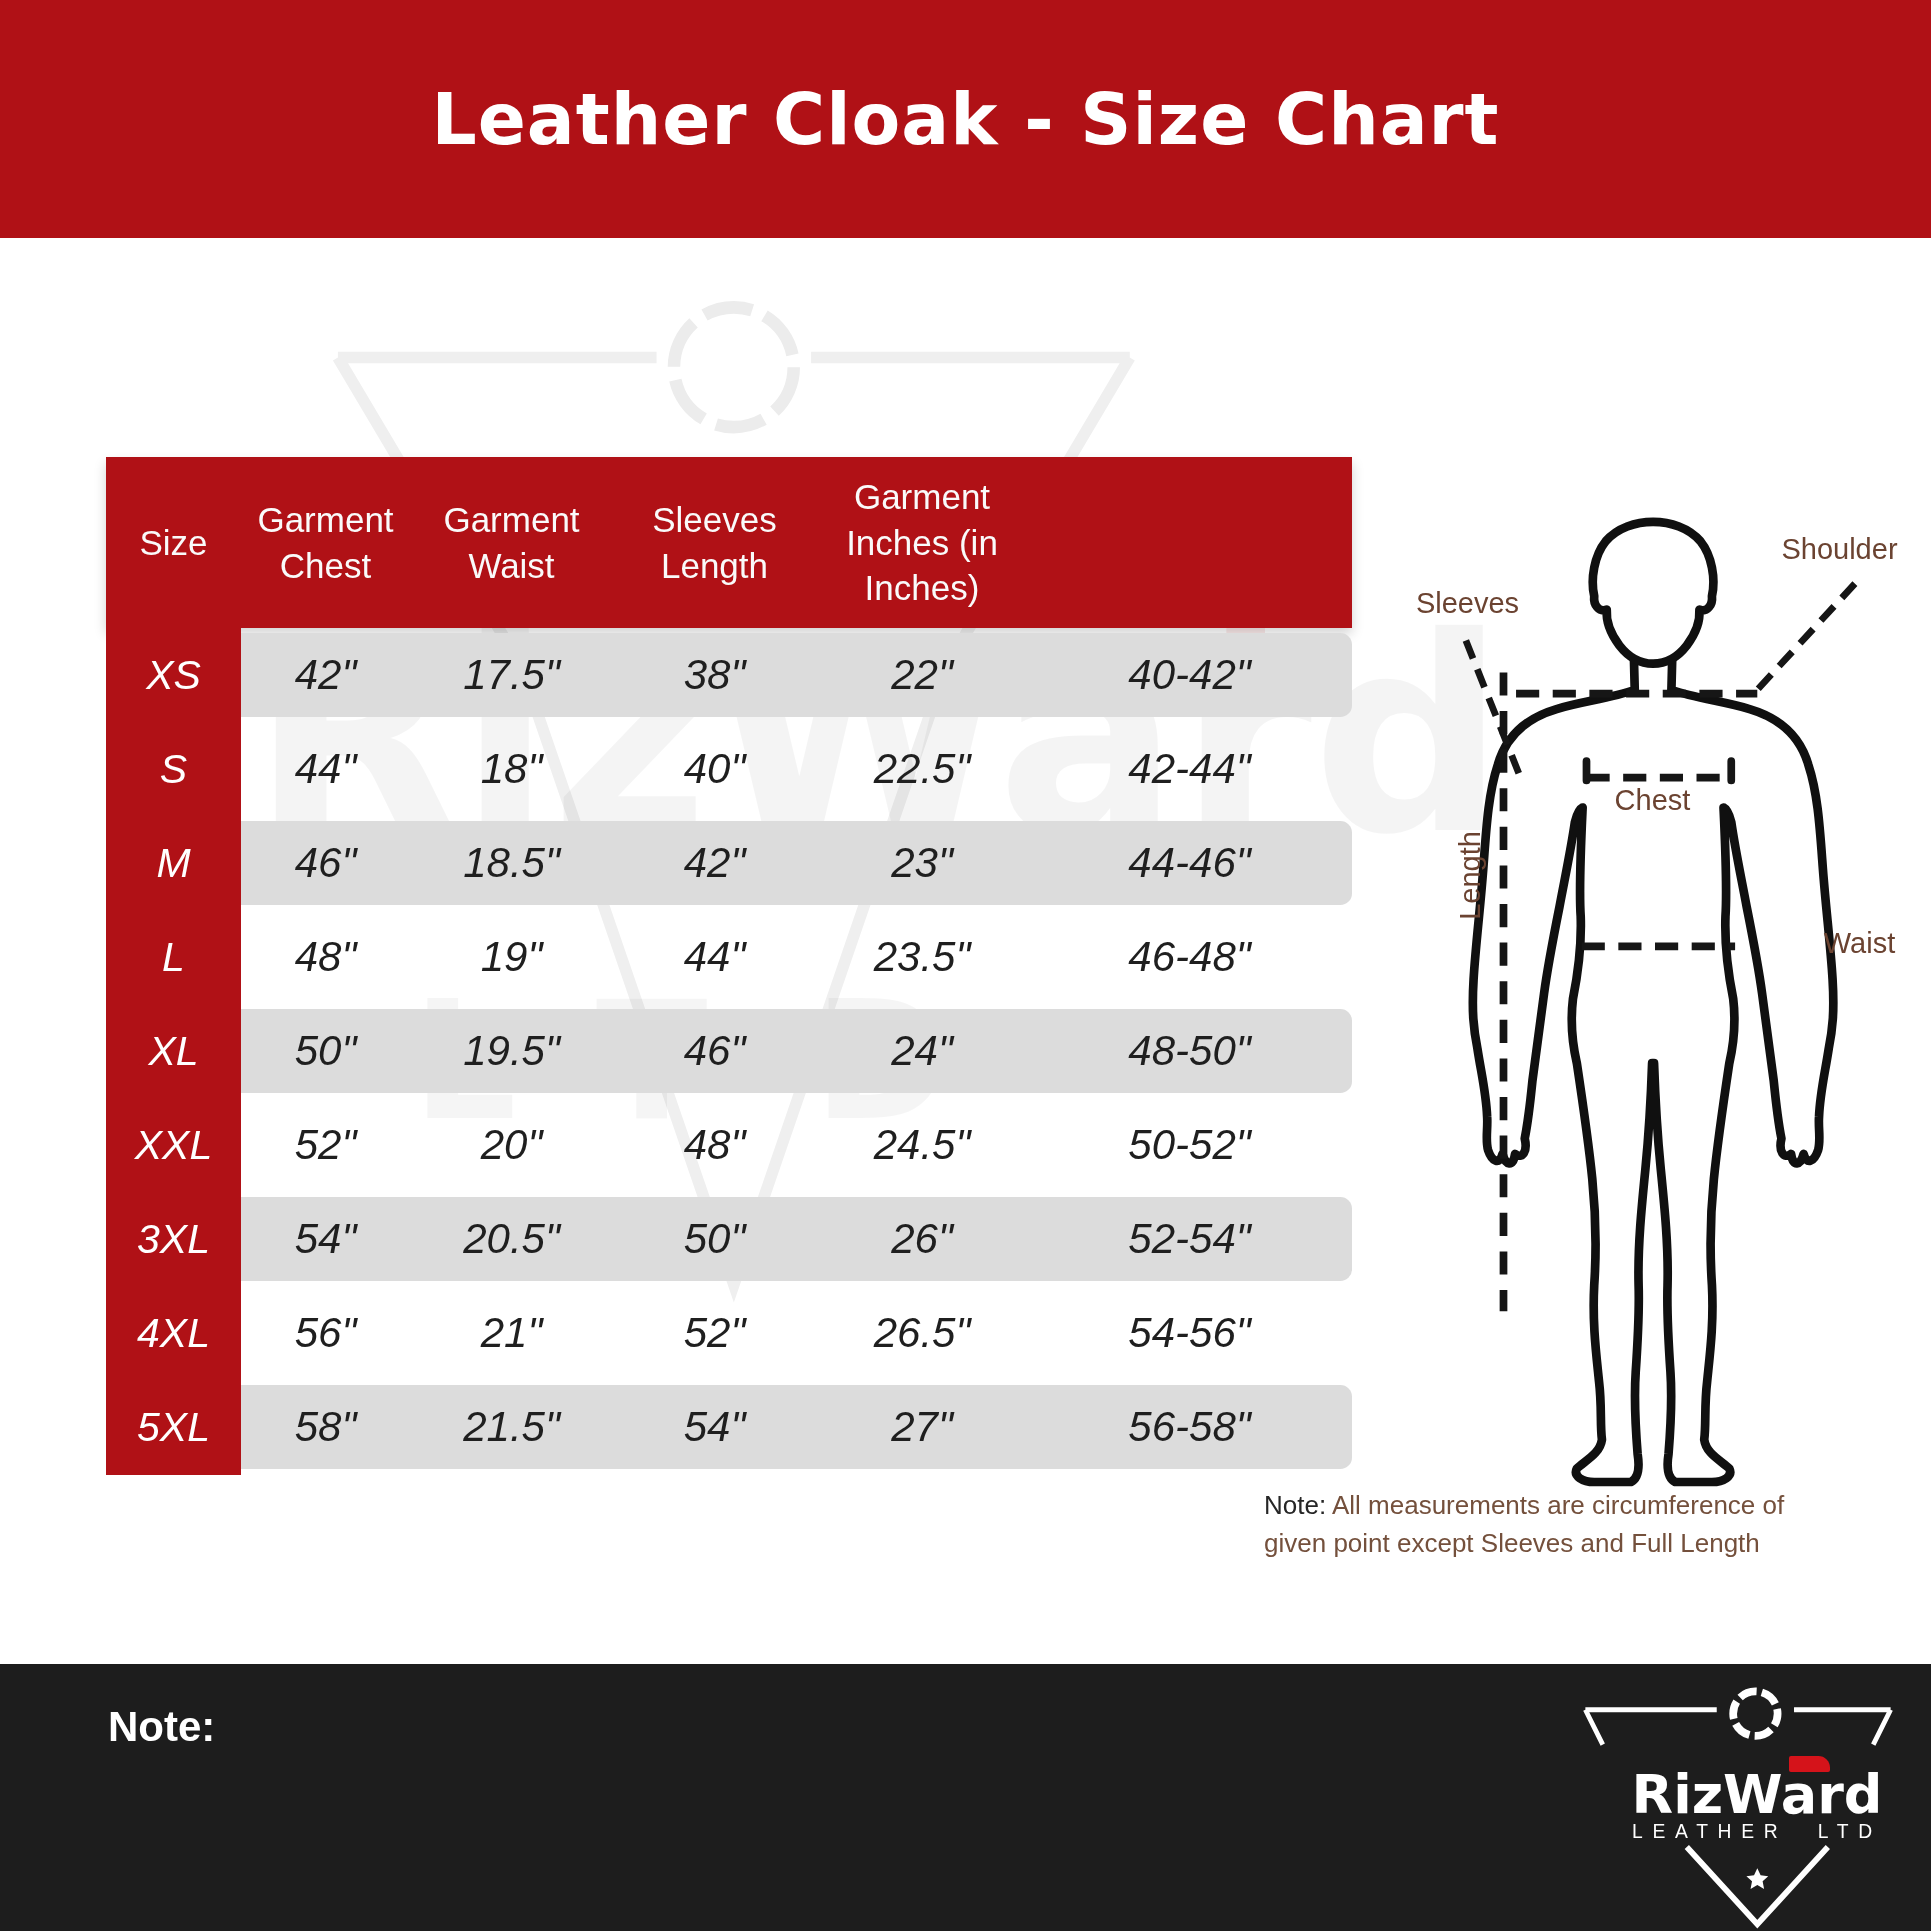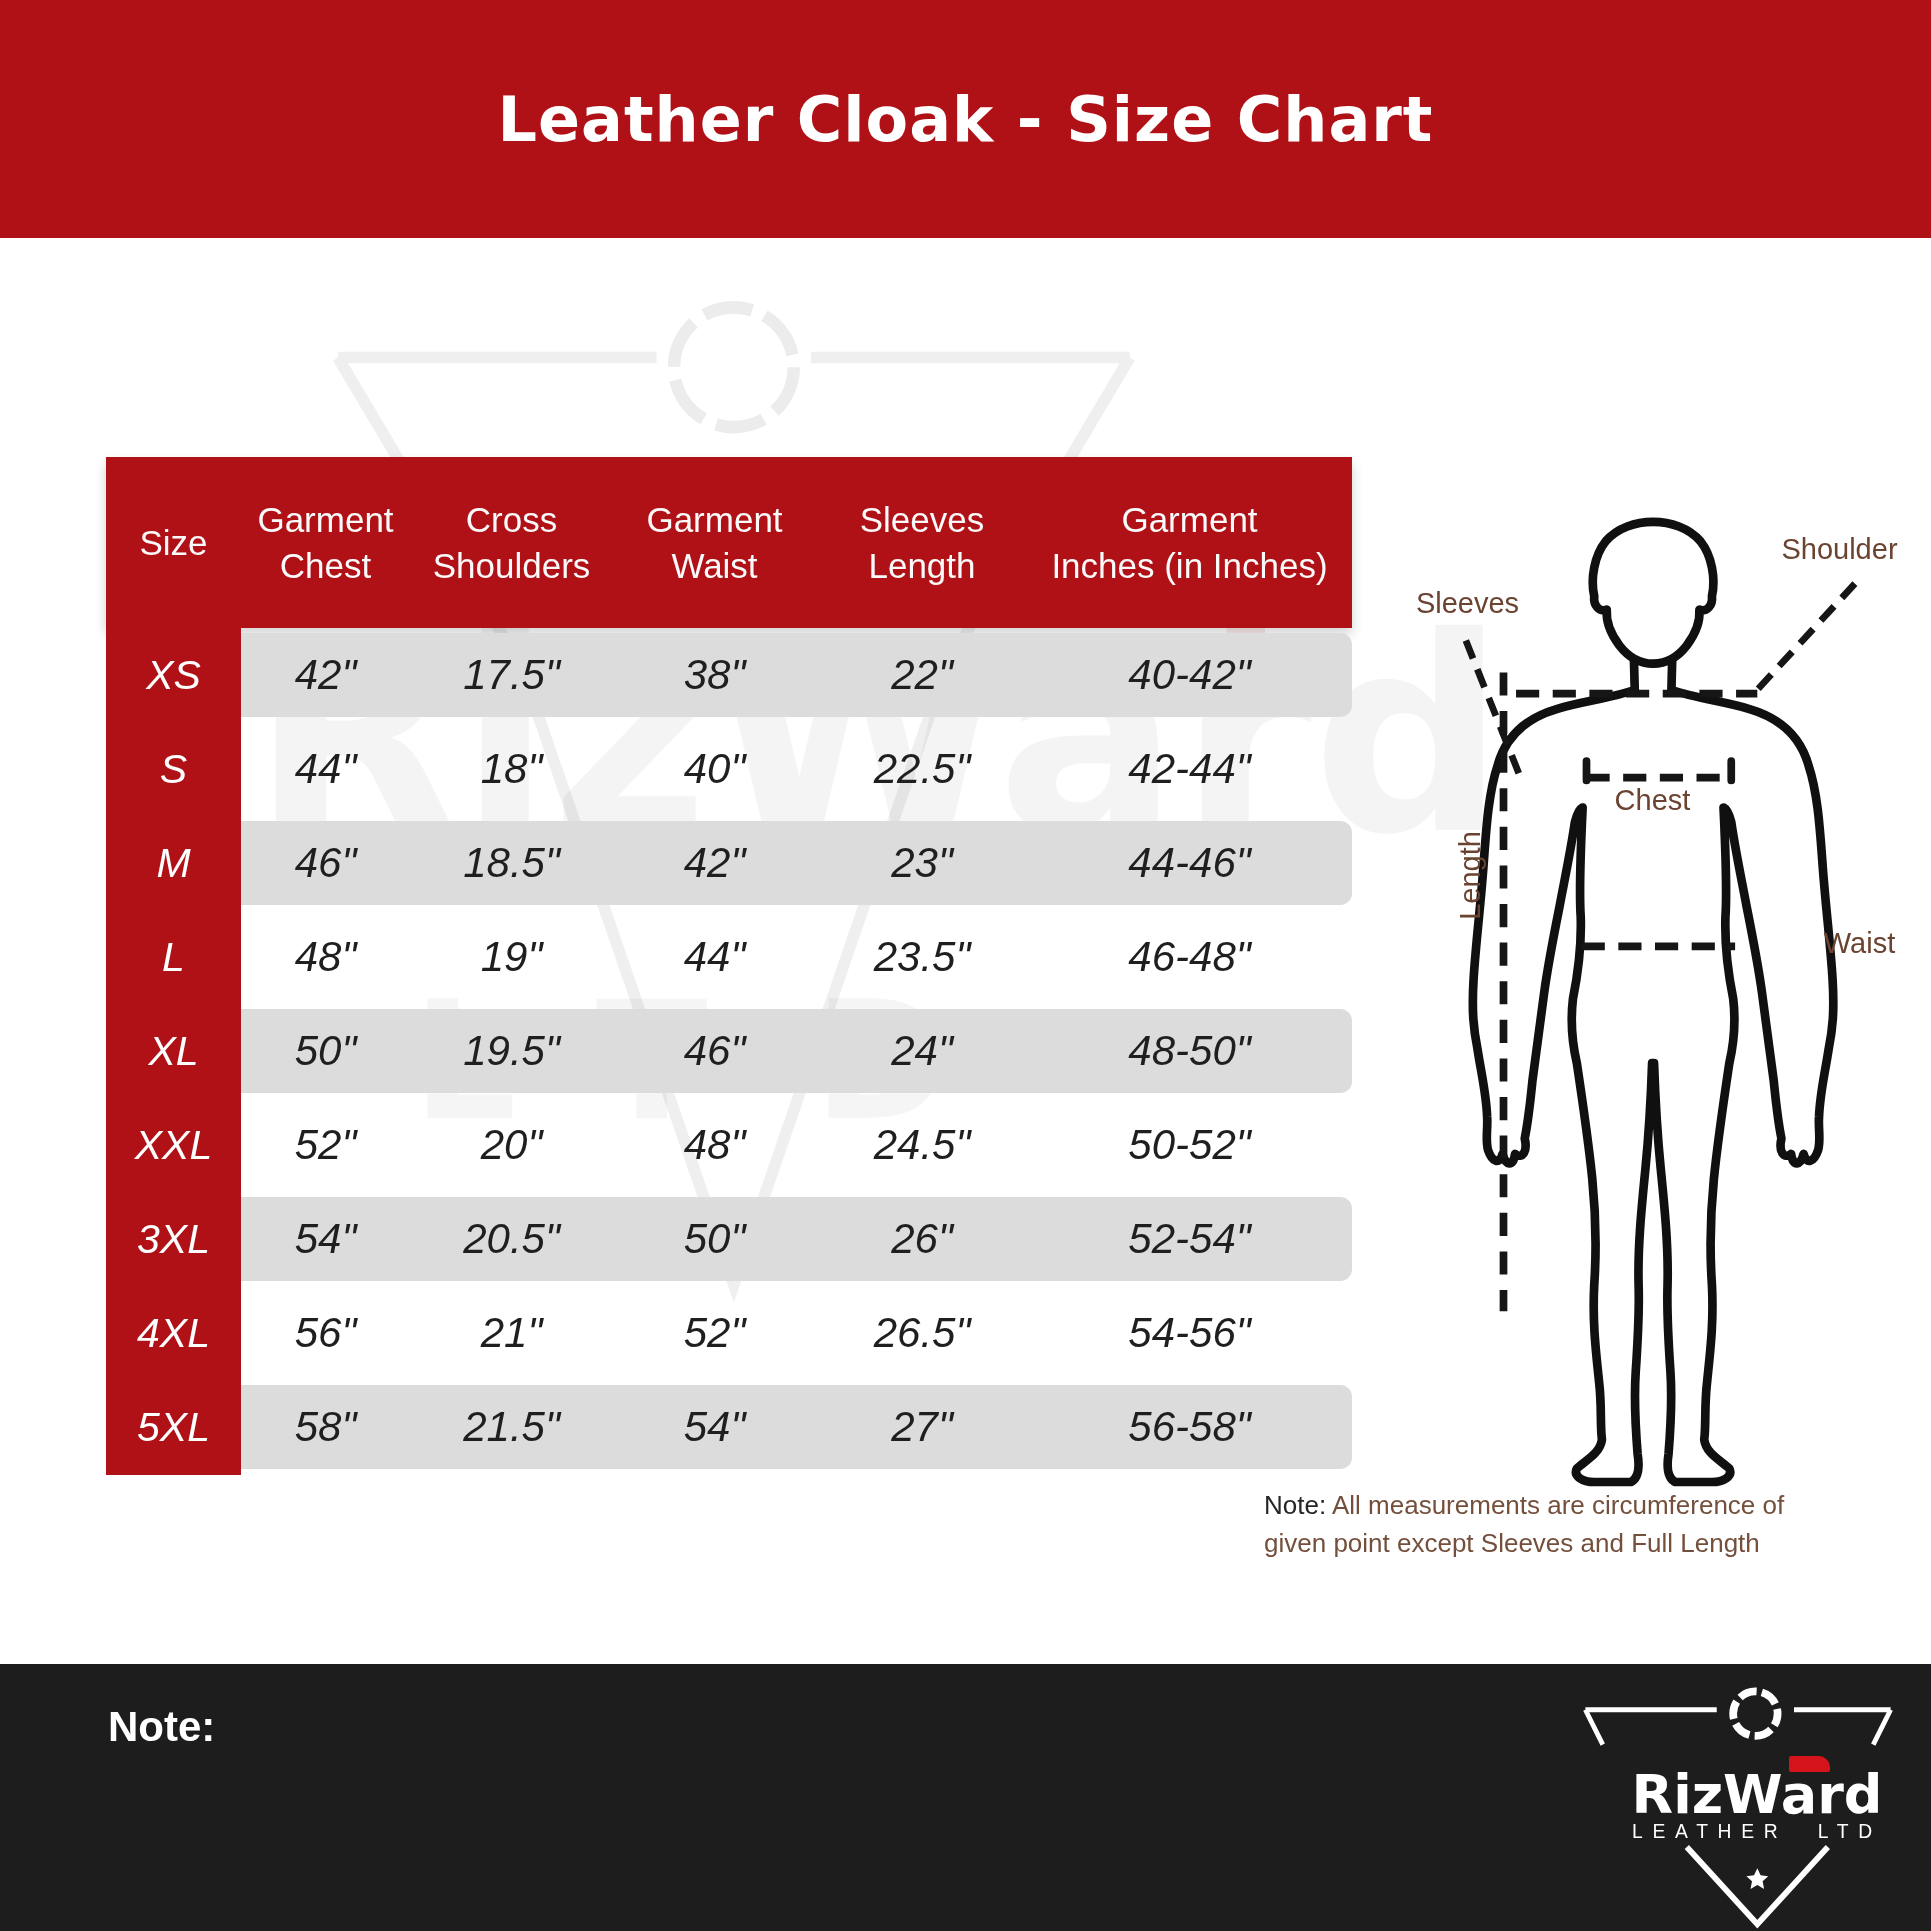--- a/index.html
+++ b/index.html
@@ -7,21 +7,21 @@
     width:1931px;height:1931px;position:relative;overflow:hidden;
     background:#ffffff;font-family:"Liberation Sans",sans-serif;
   }
   
   .top-banner{
     position:absolute;left:0;top:0;width:1931px;height:238px;
     background:#b01116;display:flex;align-items:center;justify-content:center;
   }
   .page-title{
     color:#ffffff;font-family:"DejaVu Sans",sans-serif;font-weight:bold;
-    font-size:62px;letter-spacing:1px;white-space:nowrap;
+    font-size:71px;letter-spacing:1px;white-space:nowrap;
   }
   
   .wm{position:absolute;z-index:1;pointer-events:none;}
   .wm-brand{
     left:251px;top:579px;width:966px;text-align:center;
     font-family:"DejaVu Sans",sans-serif;font-weight:bold;font-size:270px;
     color:rgba(0,0,0,0.045);white-space:nowrap;
   }
   .wm-sub{
     left:251px;top:966px;width:966px;text-align:center;
@@ -106,24 +106,20 @@
 <header class="top-banner" style="z-index:3;">
   <div class="page-title">Leather Cloak - Size Chart</div>
 </header>
 
 <div class="size-table">
   <div class="thead">
     <div class="hcell">Size</div>
     <div class="hcell">
       <div>Garment</div>
       <div>Chest</div>
-    </div>
-    <div class="hcell">
-      <div>Cross</div>
-      <div>Shoulders</div>
     </div>
     <div class="hcell">
       <div>Garment</div>
       <div>Waist</div>
     </div>
     <div class="hcell">
       <div>Sleeves</div>
       <div>Length</div>
     </div>
     <div class="hcell">

